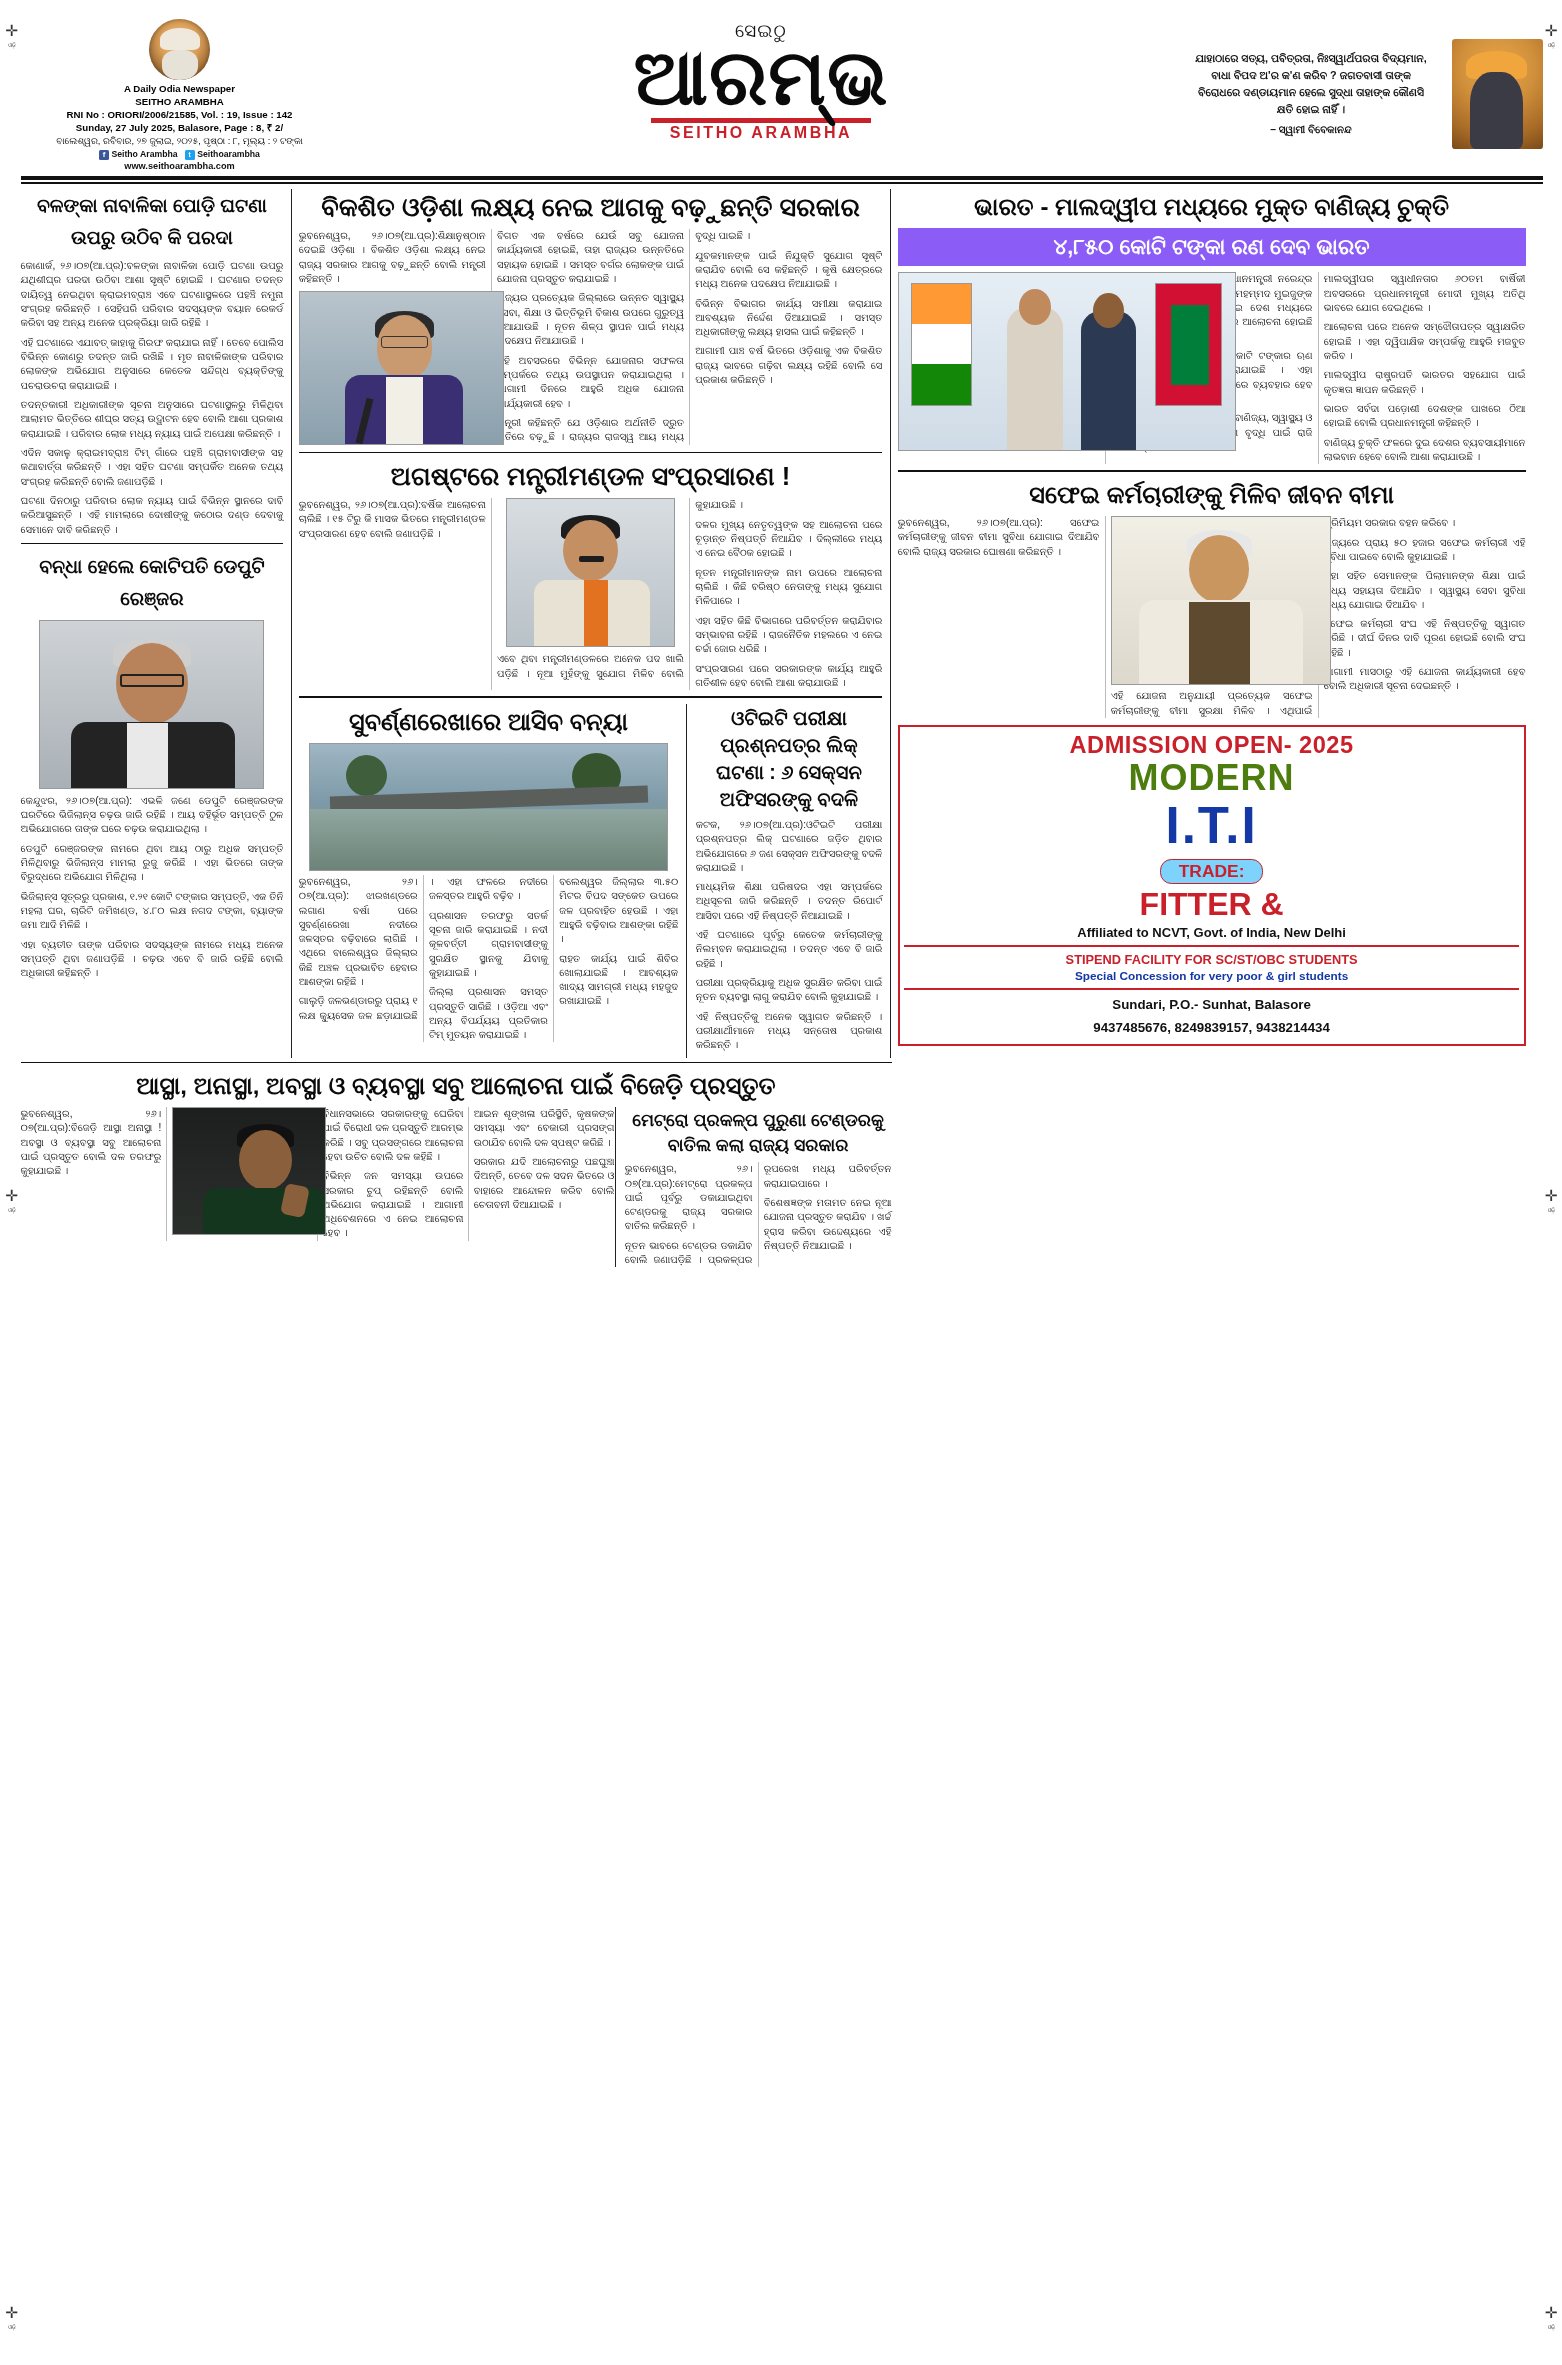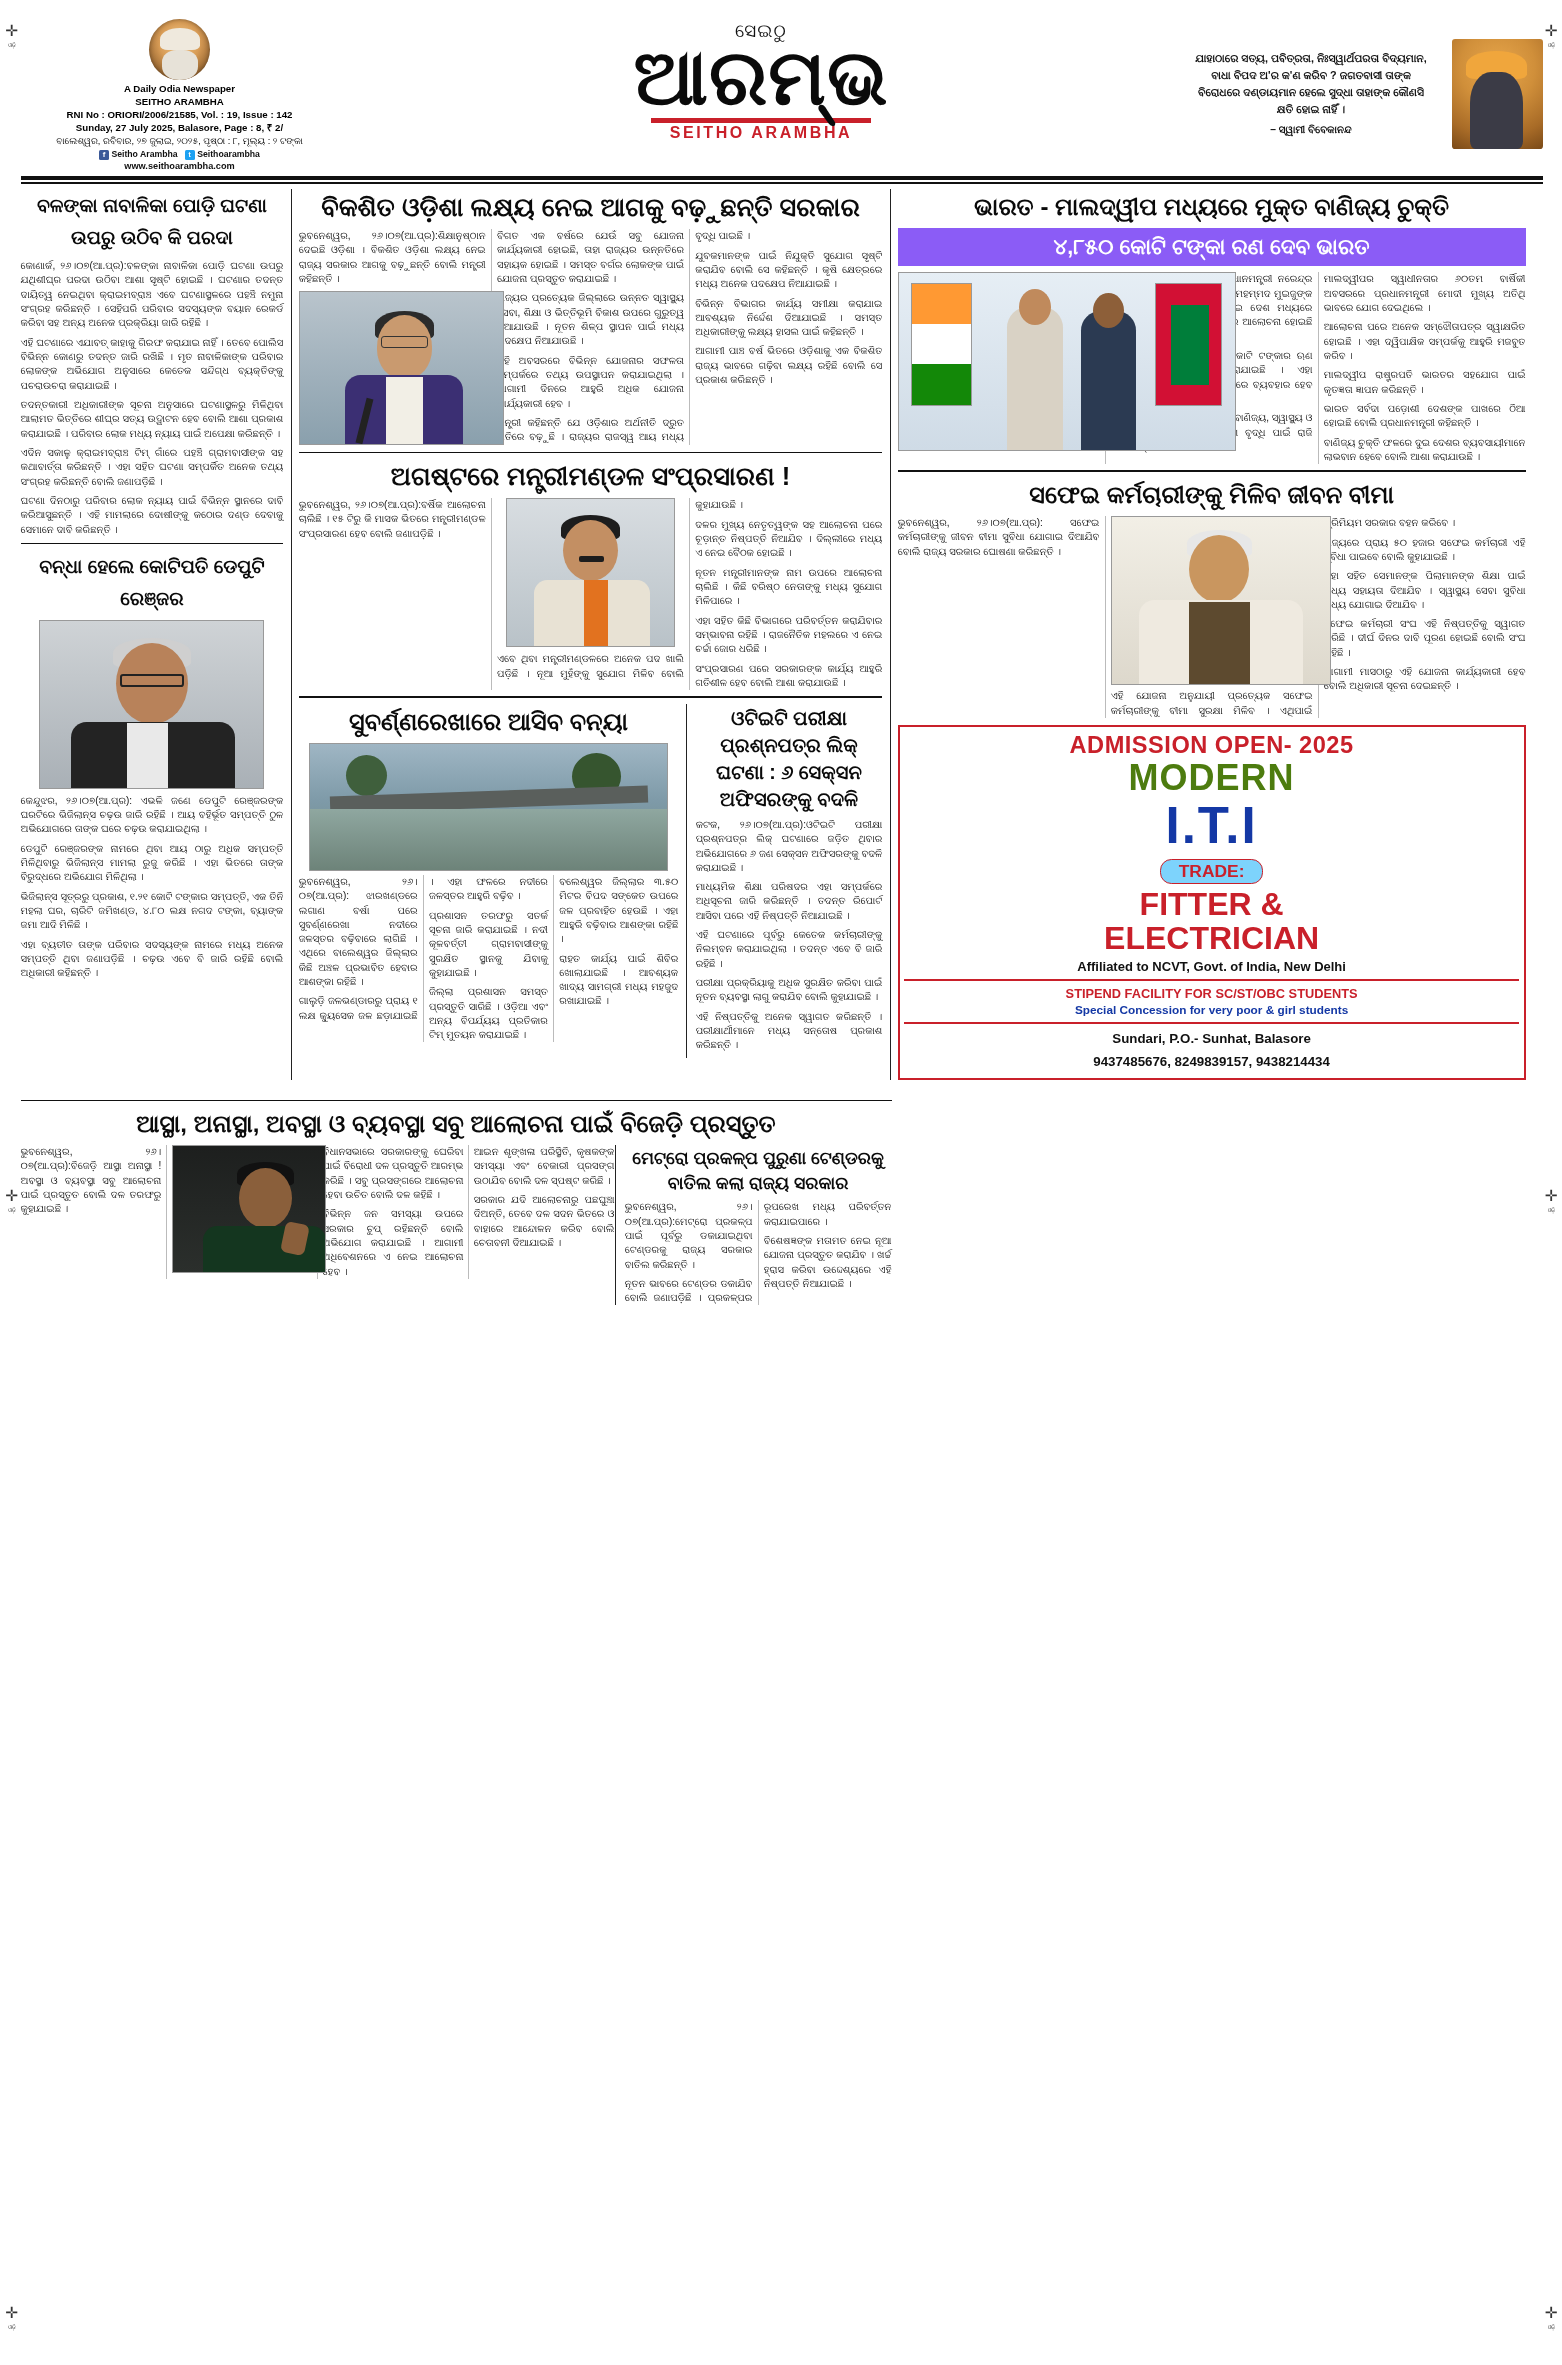--- a/index.html
+++ b/index.html
@@ -518,33 +518,32 @@
         <p class="txt">ସଫେଇ କର୍ମଚାରୀ ସଂଘ ଏହି ନିଷ୍ପତ୍ତିକୁ ସ୍ୱାଗତ କରିଛି । ଦୀର୍ଘ ଦିନର ଦାବି ପୂରଣ ହୋଇଛି ବୋଲି ସଂଘ କହିଛି ।</p>
         <p class="txt">ଆଗାମୀ ମାସଠାରୁ ଏହି ଯୋଜନା କାର୍ଯ୍ୟକାରୀ ହେବ ବୋଲି ଅଧିକାରୀ ସୂଚନା ଦେଇଛନ୍ତି ।</p>
       </div>
 
       <div class="ad">
         <div class="l1">ADMISSION OPEN- 2025</div>
         <div class="l2">MODERN</div>
         <div class="l3">I.T.I</div>
         <div class="trade">TRADE:</div>
         <div class="l4">FITTER &amp;</div>
-        <div class="l4">ELECTRICIAN</div>
         <div class="l5">Affiliated to NCVT, Govt. of India, New Delhi</div>
         <div class="adrule"></div>
         <div class="l6">STIPEND FACILITY FOR SC/ST/OBC STUDENTS</div>
         <div class="l7">Special Concession for very poor &amp; girl students</div>
         <div class="adrule"></div>
         <div class="l8">Sundari, P.O.- Sunhat, Balasore</div>
         <div class="l8">9437485676, 8249839157, 9438214434</div>
       </div>
     </div>
   </div>
 
-  <div style="width:871px;margin-top:20px;border-top:1.5px solid #111;padding-top:5.1px;">
+  <div style="width:871px;margin-top:4px;border-top:1.5px solid #111;padding-top:5.1px;">
     <div class="hl hl-lg">ଆସ୍ଥା, ଅନାସ୍ଥା, ଅବସ୍ଥା ଓ ବ୍ୟବସ୍ଥା ସବୁ ଆଲୋଚନା ପାଇଁ ବିଜେଡ଼ି ପ୍ରସ୍ତୁତ</div>
     <div class="flex">
       <div style="width:594px;">
         <div class="body-cols-4">
           <p class="txt">ଭୁବନେଶ୍ୱର, ୨୬।୦୭(ଆ.ପ୍ର):ବିଜେଡ଼ି ଆସ୍ଥା ଅନାସ୍ଥା ! ଅବସ୍ଥା ଓ ବ୍ୟବସ୍ଥା ସବୁ ଆଲୋଚନା ପାଇଁ ପ୍ରସ୍ତୁତ ବୋଲି ଦଳ ତରଫରୁ କୁହାଯାଇଛି ।</p>
           <div class="photo ph-press" style="width:154px;height:128px;">
             <div class="hair"></div>
               <div class="head"></div>
               <div class="body"></div>
               <div class="hand"></div>

